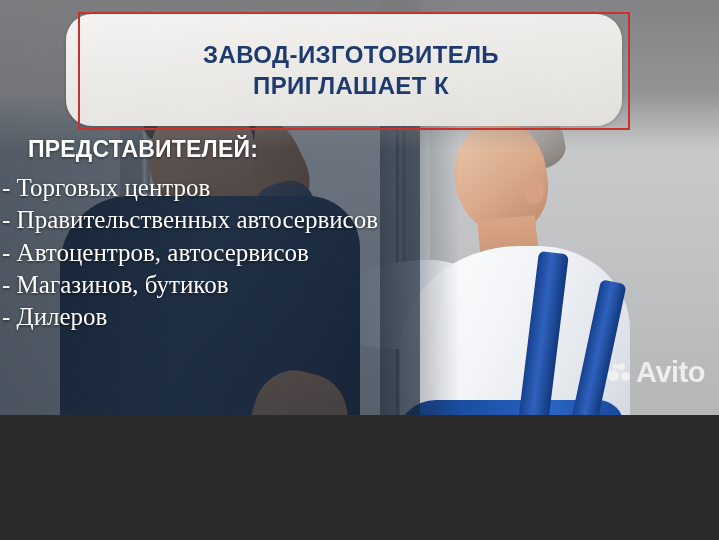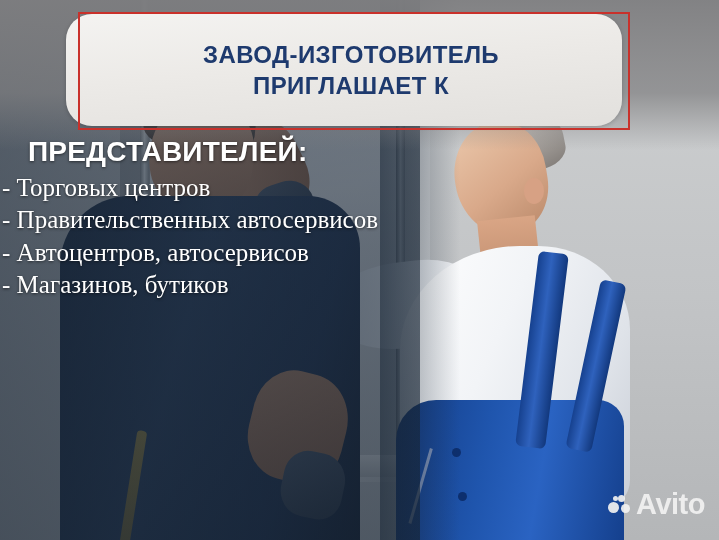--- a/index.html
+++ b/index.html
@@ -3,21 +3,21 @@
 <meta charset="utf-8">
 <style>
   html, body {
     margin: 0;
     padding: 0;
     background: #2b2b2b;
   }
   #ad {
     position: relative;
     width: 719px;
-    height: 540px;
+    height: 415px;
     overflow: hidden;
     background: #ec4899;
     font-family: "Liberation Sans", sans-serif;
     user-select: none;
   }
 
   
   .photo {
     position: absolute;
     inset: 0;
@@ -243,21 +243,21 @@
     line-height: 1.30;
     letter-spacing: .4px;
     padding-left: 14px;
   }
 
   
   .heading {
     position: absolute;
     left: 28px; top: 136px;
     color: #ffffff;
-    font-size: 28px;
+    font-size: 23px;
     font-weight: bold;
     letter-spacing: .2px;
     text-shadow: 0 1px 3px rgba(0,0,0,.55);
     white-space: nowrap;
   }
   .list {
     position: absolute;
     left: 0; top: 172px;
     width: 400px;
     margin: 0;
@@ -269,21 +269,21 @@
     line-height: 1.29;
     text-shadow: 0 1px 3px rgba(0,0,0,.6);
   }
   .list li {
     padding-left: 2px;
   }
 
   
   .avito {
     position: absolute;
-    right: 14px; bottom: 21px;
+    right: 14px; bottom: 28px;
     display: flex;
     align-items: center;
     gap: 6px;
     opacity: .92;
   }
   .avito-mark {
     position: relative;
     width: 22px; height: 20px;
   }
   .avito-mark i {
@@ -360,20 +360,21 @@
     <div class="banner-border"></div>
   </div>
 
   <div class="heading">ПРЕДСТАВИТЕЛЕЙ:</div>
 
   <ul class="list">
     <li>- Торговых центров</li>
     <li>- Правительственных автосервисов</li>
     <li>- Автоцентров, автосервисов</li>
     <li>- Магазинов, бутиков</li>
+    <li>- Дилеров</li>
   </ul>
 
   <div class="avito">
     <span class="avito-mark">
       <i class="avito-d1"></i>
         <i class="avito-d2"></i>
         <i class="avito-d3"></i>
         <i class="avito-d4"></i>
     </span>
     <span class="avito-word">Avito</span>

